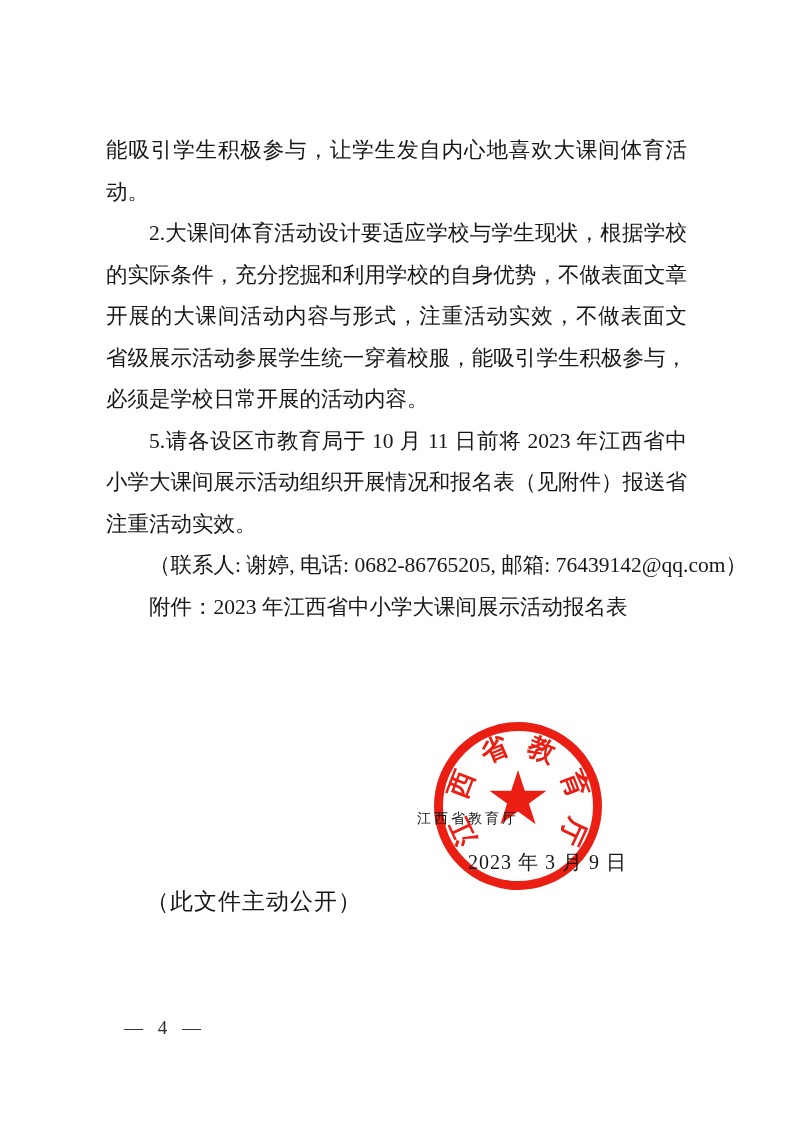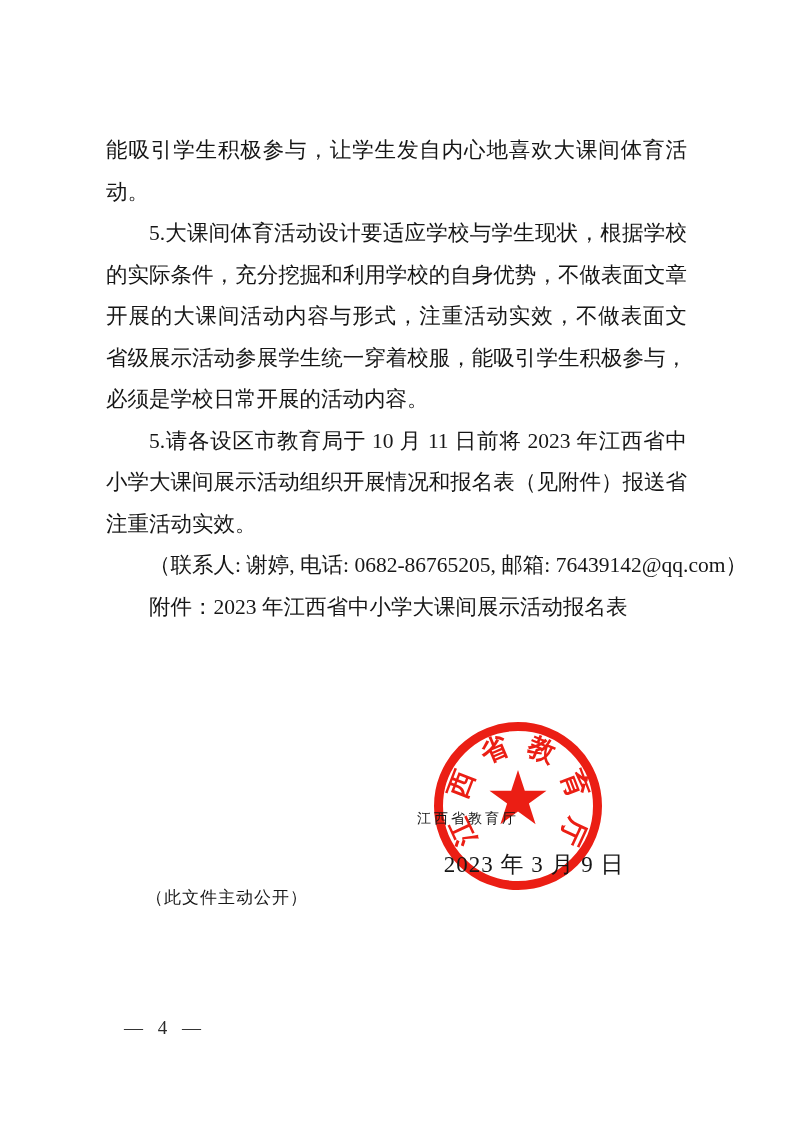--- a/index.html
+++ b/index.html
@@ -66,34 +66,34 @@
     font-size: 14px;
     letter-spacing: 3px;
     white-space: nowrap;
     z-index: 3;
     color: #161616;
     font-family: Liberation Serif, serif;
   }
   .sig-date {
     position: absolute;
     top: 849px;
-    left: 424px;
+    left: 407px;
     width: 220px;
-    text-align: center;
-    font-size: 23px;
+    text-align: right;
+    font-size: 20px;
     letter-spacing: 1px;
     white-space: nowrap;
     z-index: 3;
     color: #161616;
   }
   .disclosure {
     position: absolute;
     top: 886px;
     left: 146px;
-    font-size: 17px;
+    font-size: 23px;
     letter-spacing: 1px;
     white-space: nowrap;
     z-index: 2;
     color: #161616;
   }
   .footer-page-number {
     position: absolute;
     top: 1017px;
     left: 124px;
     font-size: 19px;
@@ -104,21 +104,21 @@
   }
 </style>
 </head>
 <body>
 
 <div class="page">
 
   <div class="body-text">
     <div class="ln fill">能吸引学生积极参与，让学生发自内心地喜欢大课间体育活</div>
     <div class="ln">动。</div>
-    <div class="ln fill indent">5.大课间体育活动设计要适应学校与学生现状，根据学校</div>
+    <div class="ln fill indent">2.大课间体育活动设计要适应学校与学生现状，根据学校</div>
     <div class="ln fill">的实际条件，充分挖掘和利用学校的自身优势，不做表面文章</div>
     <div class="ln fill">开展的大课间活动内容与形式，注重活动实效，不做表面文章。</div>
     <div class="ln fill">省级展示活动参展学生统一穿着校服，能吸引学生积极参与，</div>
     <div class="ln">必须是学校日常开展的活动内容。</div>
     <div class="ln fill indent">5.请各设区市教育局于 10 月 11 日前将 2023 年江西省中</div>
     <div class="ln fill">小学大课间展示活动组织开展情况和报名表（见附件）报送省</div>
     <div class="ln">注重活动实效。</div>
     <div class="ln indent">（联系人: 谢婷, 电话: 0682-86765205, 邮箱: 76439142@qq.com）</div>
     <div class="ln indent attach">附件：2023 年江西省中小学大课间展示活动报名表</div>
   </div>

